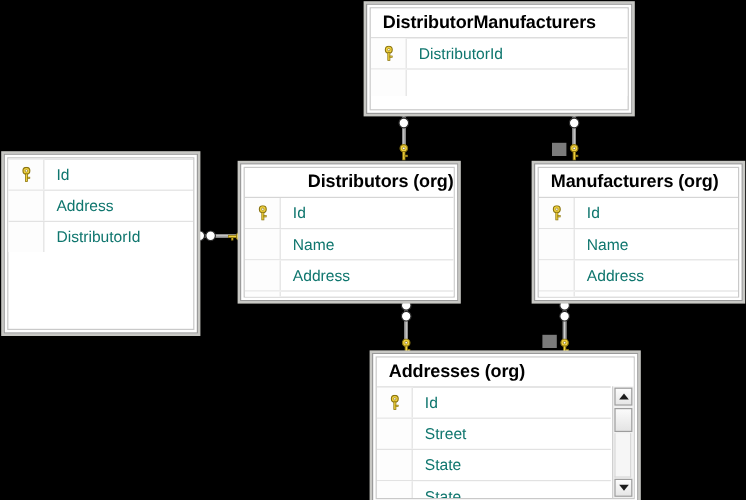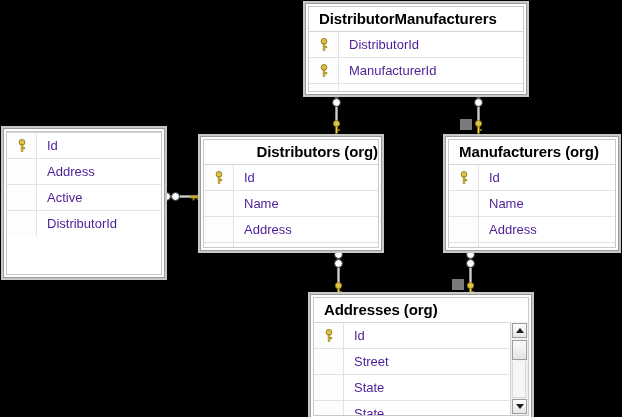--- a/index.html
+++ b/index.html
@@ -47,21 +47,21 @@
   .gutter{
     width:30px;min-width:30px;height:100%;
     border-right:1px solid #e2e2e2;
     display:flex;align-items:center;justify-content:center;
     background:#fdfdfd;
     box-sizing:border-box;
   }
   .row .fname{
     padding-left:10px;
     font-size:13px;
-    color:#4c1d95;
+    color:#0f766e;
     white-space:nowrap;
     line-height:15px;
   }
   .row.blank{height:22px;}
   .row.blank .fname{color:transparent;}
 
   
   .key-ico{display:block;width:12px;height:13px;}
 
   
@@ -187,31 +187,20 @@
           <div class="gutter">
             <svg class="key-ico" viewBox="0 0 13 14">
               <circle cx="6.5" cy="3.6" r="3.1" fill="#f2d23c" stroke="#8a7410" stroke-width="1"></circle>
               <circle cx="6.5" cy="3.6" r="1.1" fill="#ffffff" stroke="#8a7410" stroke-width="0.6"></circle>
               <rect x="5.6" y="6.3" width="1.9" height="7" fill="#f2d23c" stroke="#8a7410" stroke-width="0.7"></rect>
               <rect x="7.5" y="9.3" width="2.1" height="1.3" fill="#f2d23c" stroke="#8a7410" stroke-width="0.6"></rect>
             </svg>
           </div>
           <div class="fname">DistributorId</div>
         </div>
-        <div class="row">
-          <div class="gutter">
-            <svg class="key-ico" viewBox="0 0 13 14">
-              <circle cx="6.5" cy="3.6" r="3.1" fill="#f2d23c" stroke="#8a7410" stroke-width="1"></circle>
-              <circle cx="6.5" cy="3.6" r="1.1" fill="#ffffff" stroke="#8a7410" stroke-width="0.6"></circle>
-              <rect x="5.6" y="6.3" width="1.9" height="7" fill="#f2d23c" stroke="#8a7410" stroke-width="0.7"></rect>
-              <rect x="7.5" y="9.3" width="2.1" height="1.3" fill="#f2d23c" stroke="#8a7410" stroke-width="0.6"></rect>
-            </svg>
-          </div>
-          <div class="fname">ManufacturerId</div>
-        </div>
         <div class="row blank">
           <div class="gutter"></div>
           <div class="fname"></div>
         </div>
       </div>
     </div>
   </div>
 
   <div class="tbl" style="left:3px;top:128px;width:162px;height:150px;">
     <div class="tbl-inner">
@@ -223,24 +212,20 @@
               <circle cx="6.5" cy="3.6" r="1.1" fill="#ffffff" stroke="#8a7410" stroke-width="0.6"></circle>
               <rect x="5.6" y="6.3" width="1.9" height="7" fill="#f2d23c" stroke="#8a7410" stroke-width="0.7"></rect>
               <rect x="7.5" y="9.3" width="2.1" height="1.3" fill="#f2d23c" stroke="#8a7410" stroke-width="0.6"></rect>
             </svg>
           </div>
           <div class="fname">Id</div>
         </div>
         <div class="row">
           <div class="gutter"></div>
           <div class="fname">Address</div>
-        </div>
-        <div class="row">
-          <div class="gutter"></div>
-          <div class="fname">Active</div>
         </div>
         <div class="row">
           <div class="gutter"></div>
           <div class="fname">DistributorId</div>
         </div>
 
       </div>
     </div>
   </div>
 

